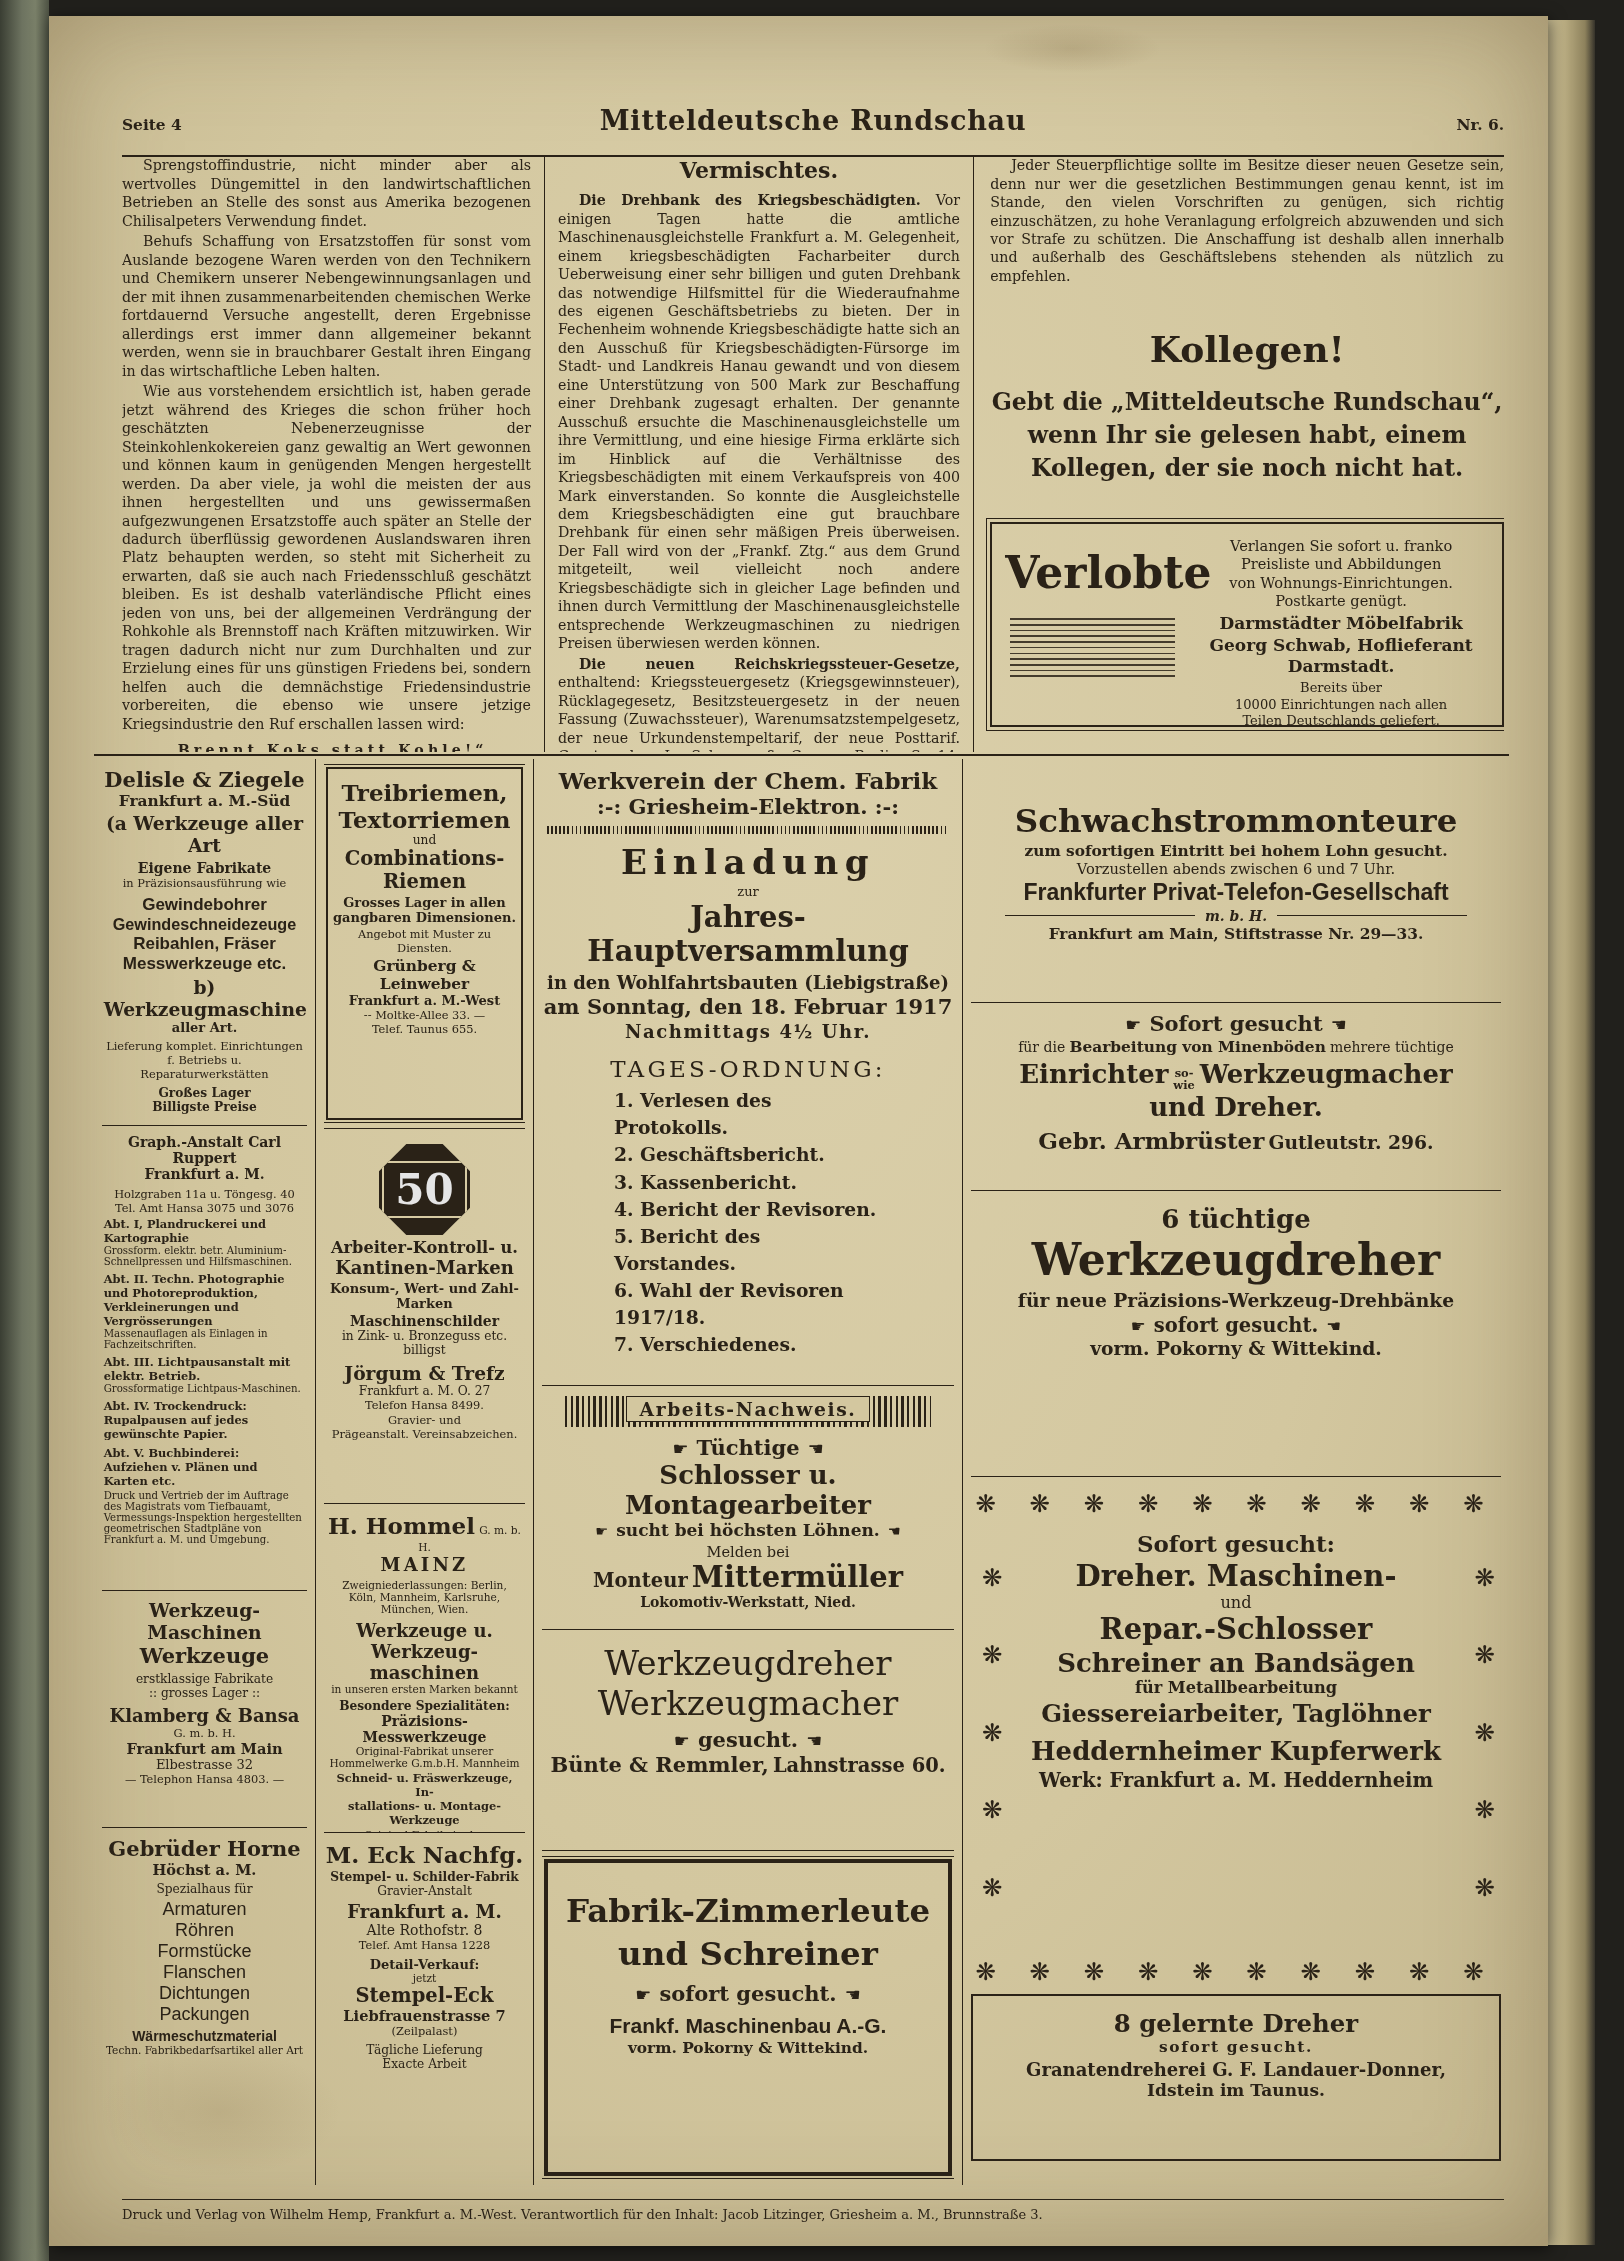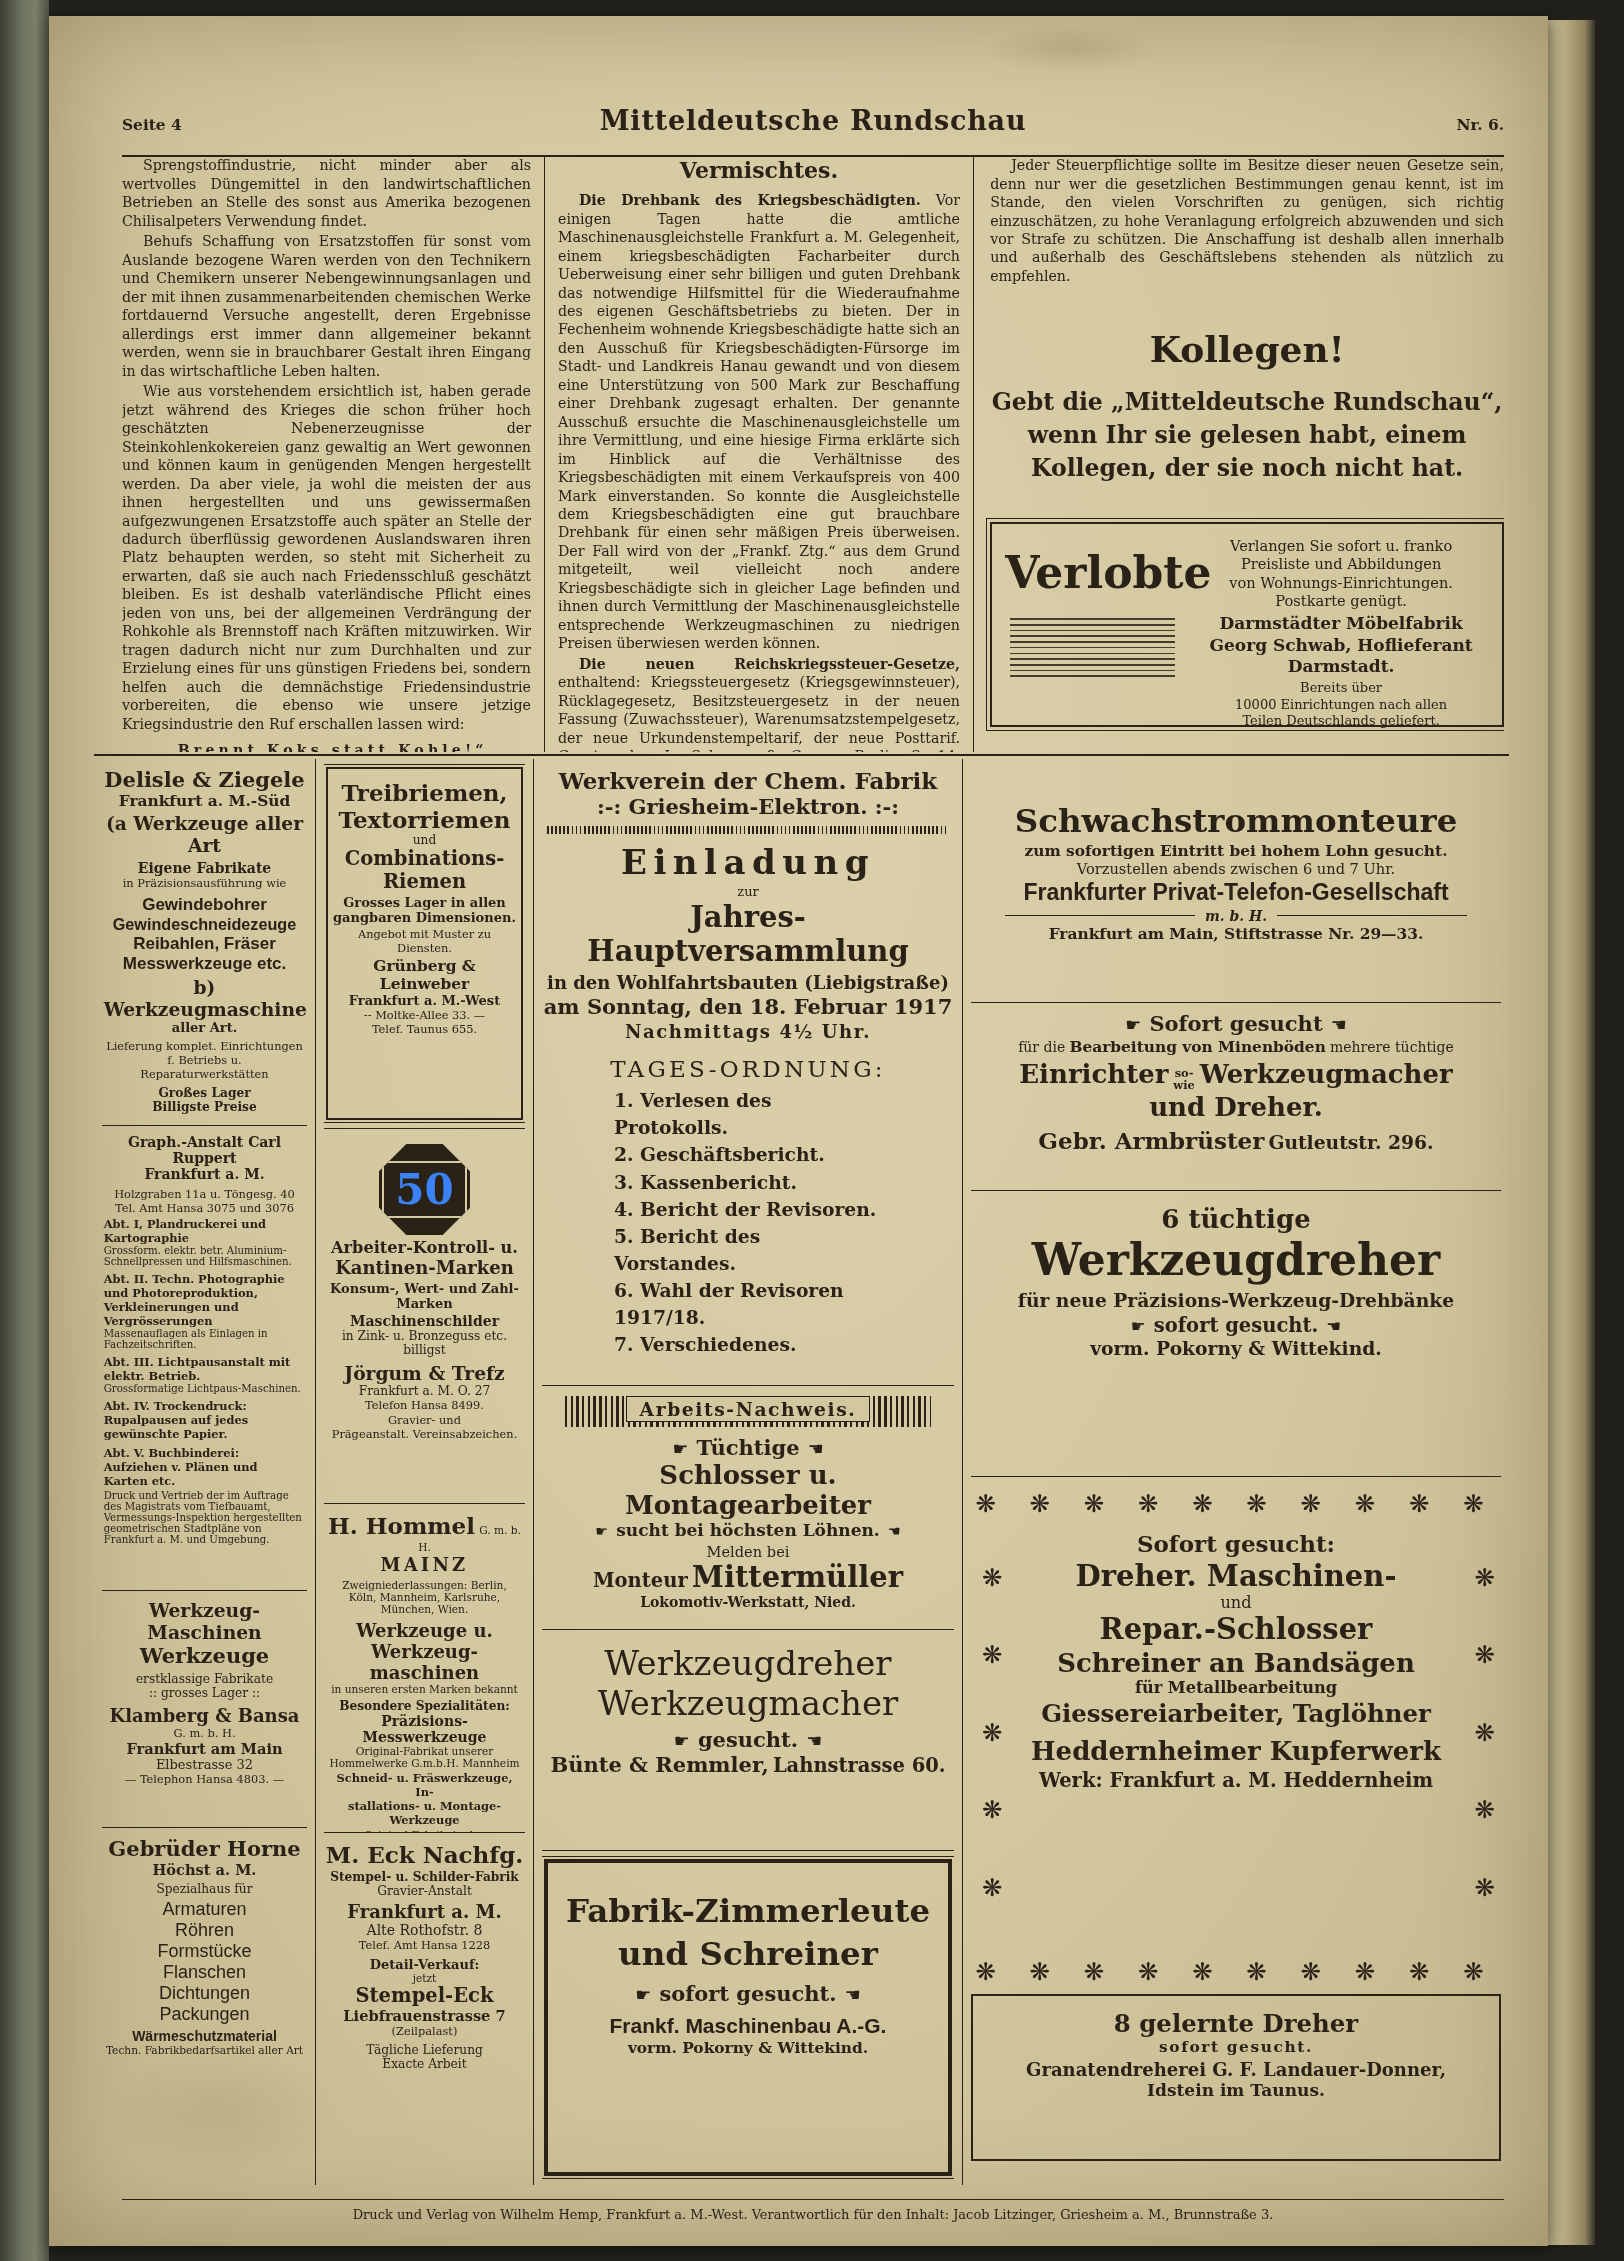--- a/index.html
+++ b/index.html
@@ -72,21 +72,21 @@
   .acol-b { width:218px; }
   .acol-c { width:429px; }
   .acol-d { flex:1; }
   .ad { text-align:center; overflow:hidden; padding:8.1px 1.6px 8.1px; }
   .ad.rule { border-bottom:1.2px solid #2a2217; }
 
   .spread { display:flex; justify-content:space-between; padding:0 4.9px;flex-direction:column; }
   .dbl-box { border:2px solid #2a2217; outline:0.8px solid #2a2217; outline-offset:2.4px; padding:9.7px 4.9px; height:100%; }
 
   .badge50 { width:91px; height:91px; margin:6.5px auto 3.2px;
-    background:#2a2217; color:#3b82f6; display:flex; align-items:center; justify-content:center;
+    background:#2a2217; color:#e5e5e5; display:flex; align-items:center; justify-content:center;
     font-size:42px; font-weight:bold;
     clip-path:polygon(30% 0,70% 0,100% 30%,100% 70%,70% 100%,30% 100%,0 70%,0 30%); }
   .badge50 span{ border:2.4px solid #d7cba3; padding:1.6px 11.4px; }
 
   .hatch-bar { height:8.1px; margin:6.5px 3.2px;
     background:repeating-linear-gradient(90deg,#2a2217 0 1.6px, transparent 1.6px 4.1px); }
   .band { position:relative; height:31px; margin:1.6px 21px 8.1px; display:flex; align-items:flex-start;
     background:repeating-linear-gradient(90deg,#2a2217 0 2.4px, transparent 2.4px 5.7px); }
   .band-label { margin:0 auto; background:#d3c79f; border:1.6px solid #2a2217;
     padding:0.8px 13px; font-weight:bold; font-size:18.7px; letter-spacing:1.6px; }
@@ -106,21 +106,21 @@
   .star-top { top:0; } .star-bottom { bottom:0; }
   .star-side { position:absolute; top:37px; bottom:37px; width:34px; font-family:"DejaVu Sans",sans-serif;
     writing-mode:vertical-rl; text-orientation:upright; font-size:24.4px; letter-spacing:9.7px;
     overflow:hidden; text-align:center; }
   .star-left { left:1.6px; } .star-right { right:1.6px; }
 
   .agenda { width:268px; margin:4.9px auto 0; text-align:left; }
   .agenda div { font-size:18.7px; font-weight:bold; line-height:1.45; }
 
   .page-footer { position:absolute; top:2183px; left:73px; width:1382px;
-    border-top:1.2px solid #2a2217; padding-top:7.3px; text-align:center; font-size:13px; }
+    border-top:1.2px solid #2a2217; padding-top:7.3px; text-align:left; font-size:13px; }
 </style>
 </head>
 <body>
 
 <div class="book-edge"></div>
 <div class="page-edge"></div>
 
 <div class="paper">
   <div class="stain s1"></div>
   <div class="stain s2"></div>

